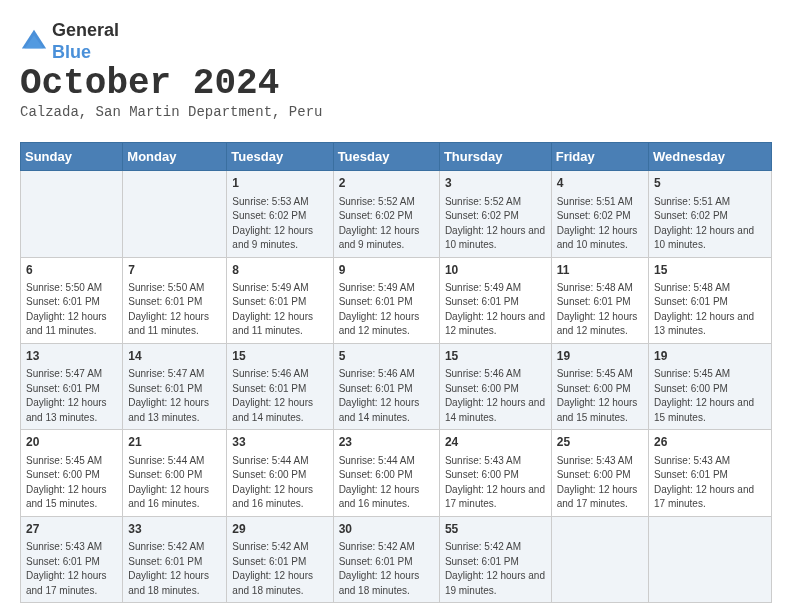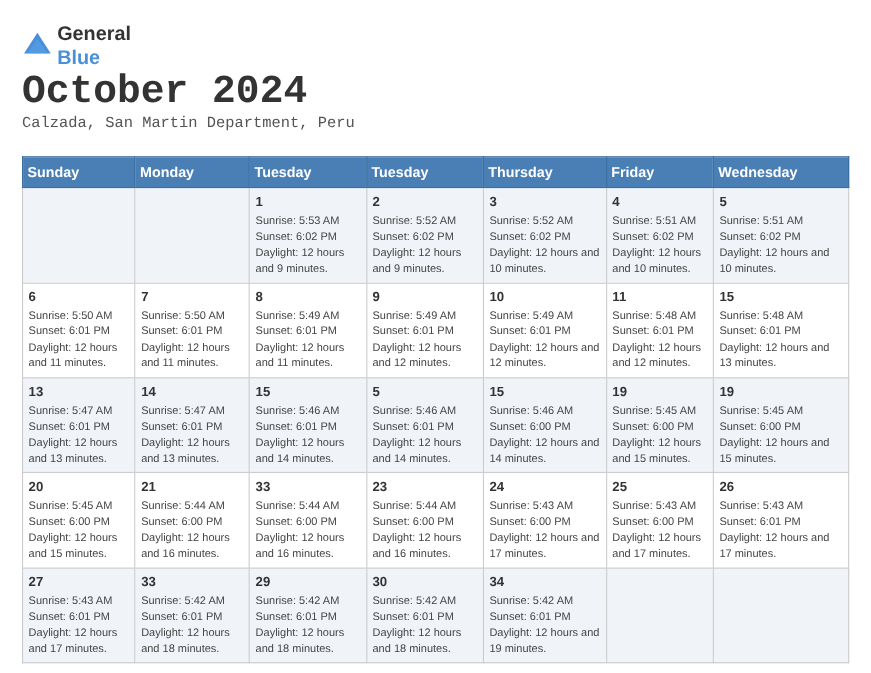--- a/index.html
+++ b/index.html
@@ -307,21 +307,21 @@
 Sunset: 6:01 PM
 Daylight: 12 hours and 18 minutes.</div>
         </td>
         <td>
           <span class="day-number">30</span>
           <div class="cell-content">Sunrise: 5:42 AM
 Sunset: 6:01 PM
 Daylight: 12 hours and 18 minutes.</div>
         </td>
         <td>
-          <span class="day-number">34</span>
+          <span class="day-number">55</span>
           <div class="cell-content">Sunrise: 5:42 AM
 Sunset: 6:01 PM
 Daylight: 12 hours and 19 minutes.</div>
         </td>
         <td class="empty-cell"></td>
         <td class="empty-cell"></td>
       </tr>
     </tbody>
 </table>
 

